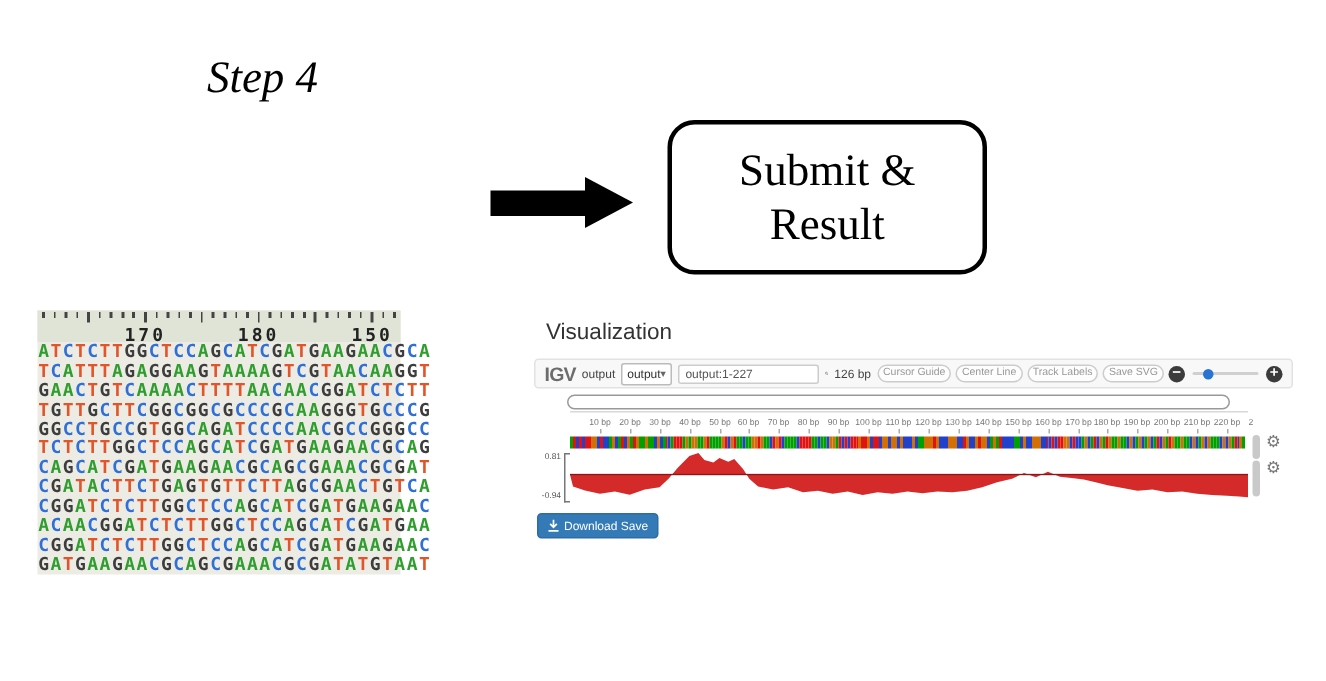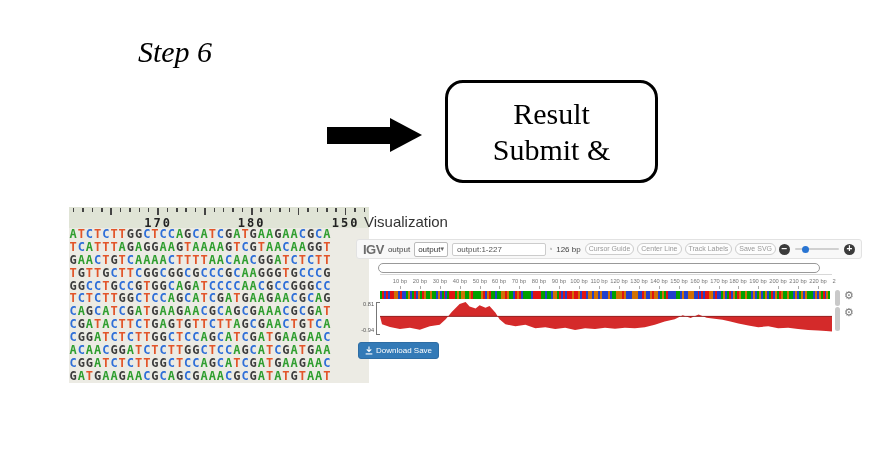--- a/index.html
+++ b/index.html
@@ -15,21 +15,21 @@
   .box{position:absolute;border:3px solid #000;border-radius:22px;background:#fff;
     display:flex;flex-direction:column;align-items:center;justify-content:center;
     font-family:"Liberation Serif",serif;color:#000;text-align:center;}
   #inputBox{left:72px;top:80px;width:207px;height:97px;font-size:34px;}
   #submitBox{left:445px;top:80px;width:207px;height:97px;font-size:30px;line-height:36px;border-radius:18px;}
   .arrow-shaft{position:absolute;left:327px;top:127px;width:64px;height:17px;background:#000;}
   .arrow-head{position:absolute;left:390px;top:118px;width:0;height:0;
     border-top:17.5px solid transparent;border-bottom:17.5px solid transparent;border-left:32px solid #000;}
 
   
-  .msa{position:absolute;left:25px;top:207px;width:300px;height:176px;background:#ecebe4;margin-left:44px;}
+  .msa{position:absolute;left:25px;top:207px;width:242px;height:176px;background:#ecebe4;}
   .msa-header{position:relative;height:21px;background:#e0e4d6;}
   .msa-ticks{display:flex;height:8px;padding-top:1px;}
   .msa-ticks div{flex:1 1 0;display:flex;justify-content:center;}
   .msa-ticks div i{display:block;width:1.6px;height:4px;background:#444;}
   .msa-ticks div.tall i{height:7px;}
   .msa-nums{position:relative;height:13px;}
   .msa-nums span{position:absolute;transform:translateX(-50%);
     font-family:"DejaVu Sans Mono",monospace;font-weight:bold;font-size:12px;
     letter-spacing:2px;color:#222;white-space:nowrap;}
   .msa-rows{position:absolute;left:0;top:21px;width:262px;}
@@ -86,26 +86,26 @@
   #gear2{top:307px;}
 
   .dl-btn{position:absolute;left:358px;top:342px;height:15px;background:#337ab7;border:1px solid #2e6da4;
     border-radius:3px;color:#fff;font-size:8px;display:flex;align-items:center;gap:3px;padding:0 6px;}
 </style>
 </head>
 <body>
 
 <div class="canvas">
 
-  <div class="step-label" id="step1">Step 6</div>
+  <div class="step-label" id="step1">Step 4</div>
   <div class="arrow-shaft"></div>
   <div class="arrow-head"></div>
   <div class="box" id="submitBox">
+    <div>Submit &amp;</div>
     <div>Result</div>
-    <div>Submit &amp;</div>
   </div>
 
   <div class="msa">
     <div class="msa-header">
       <div class="msa-ticks" id="msaTicks">
           <div>
             <i></i>
           </div>
           <div>
             <i></i>

